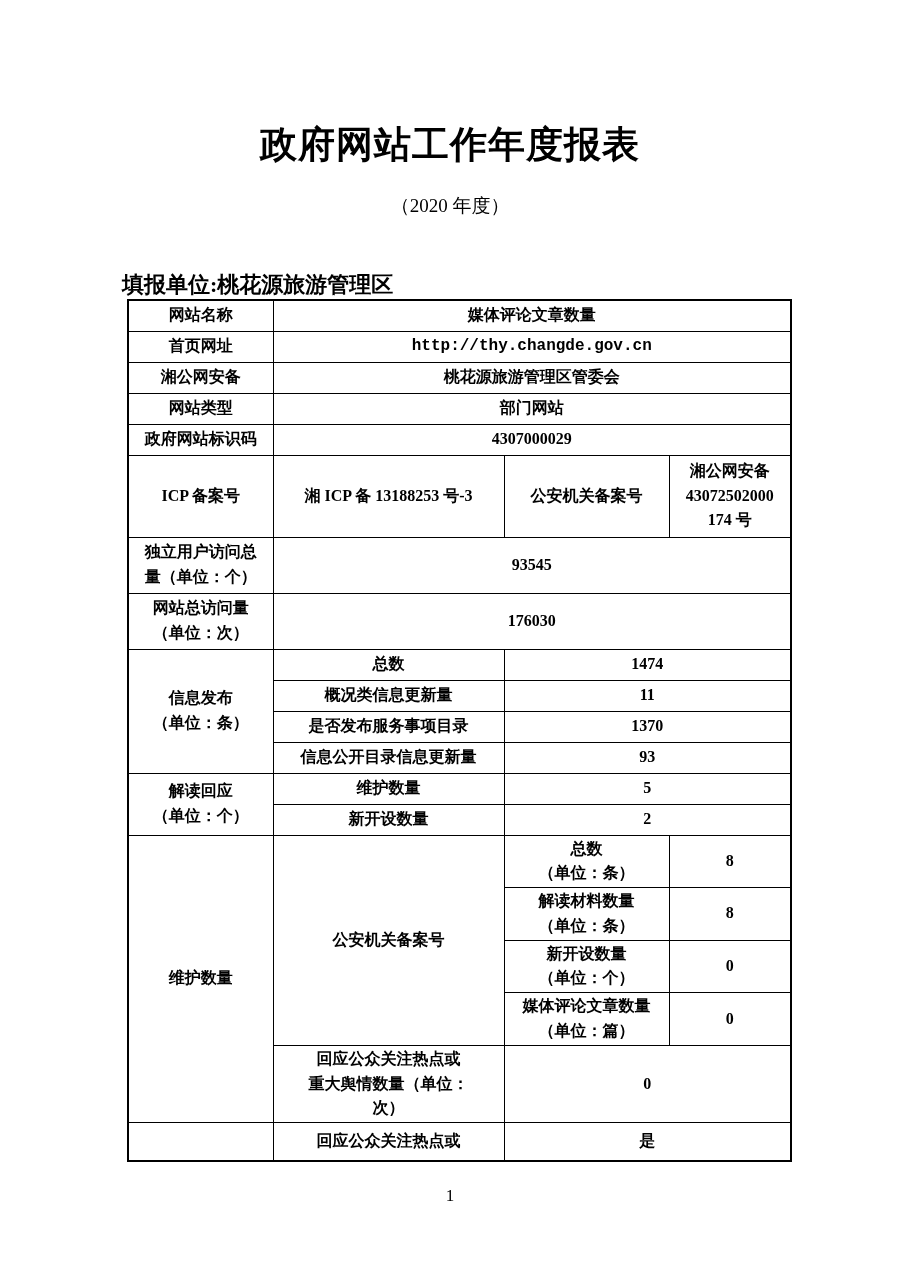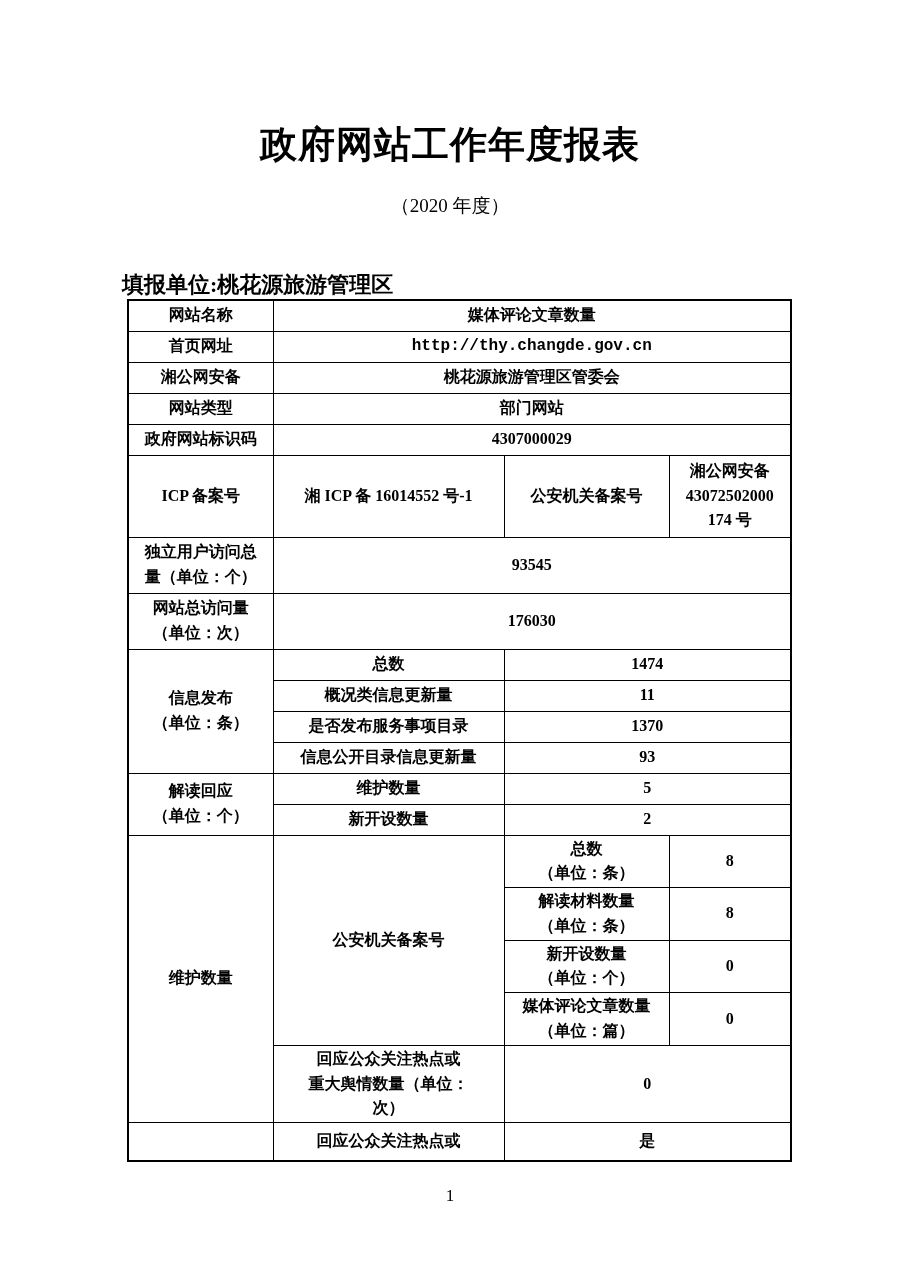--- a/index.html
+++ b/index.html
@@ -103,21 +103,21 @@
       <tr style="height:31px">
         <td>网站类型</td>
         <td colspan="3">部门网站</td>
       </tr>
       <tr style="height:31px">
         <td>政府网站标识码</td>
         <td colspan="3">4307000029</td>
       </tr>
       <tr style="height:82px">
         <td>ICP 备案号</td>
-        <td>湘 ICP 备 16014552 号-1</td>
+        <td>湘 ICP 备 13188253 号-3</td>
         <td>公安机关备案号</td>
         <td>湘公网安备
 43072502000
 174 号</td>
       </tr>
       <tr style="height:56px">
         <td>独立用户访问总
 量（单位：个）</td>
         <td colspan="3">93545</td>
       </tr>

